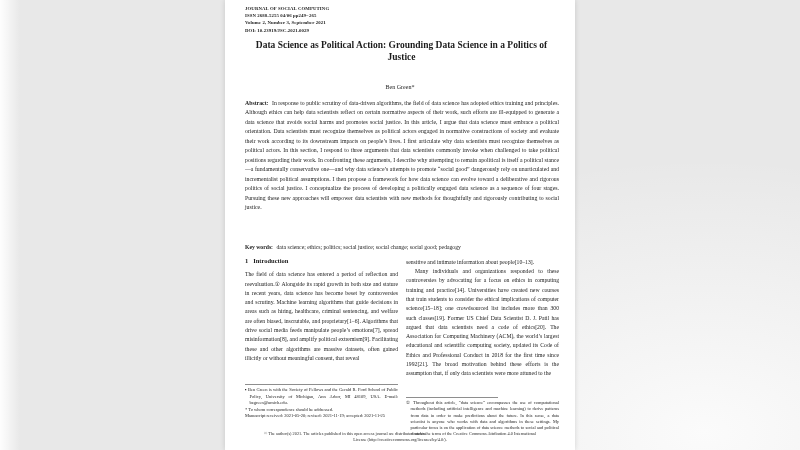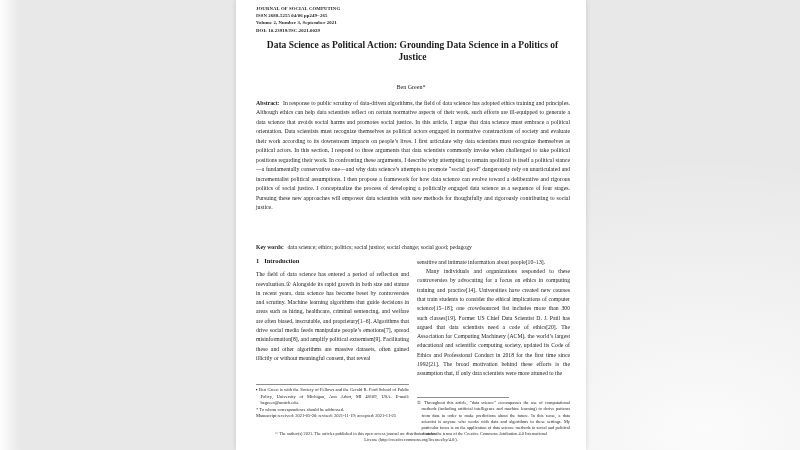--- a/index.html
+++ b/index.html
@@ -7,21 +7,21 @@
     width: 800px; height: 450px; overflow: hidden;
     font-family: "Liberation Serif", serif;
     background-color: #e8e8e8;
     background-image:
       linear-gradient(90deg, rgba(255,255,255,.95) 0px, rgba(255,255,255,0) 20px),
       radial-gradient(ellipse at 88% 96%, rgba(253,253,253,.9) 0%, rgba(253,253,253,0) 45%),
       linear-gradient(#e8e8e8, #e8e8e8);
   }
   .viewport { position: relative; width: 800px; height: 450px; }
   .page-outer {
-    position: absolute; left: 236px; top: 0; width: 409px; height: 450px;
+    position: absolute; left: 225px; top: 0; width: 409px; height: 450px;
   }
   .page {
     position: relative; width: 700px; height: 900px;
     transform: scale(0.5); transform-origin: 0 0;
     background: #ffffff; color: #1c1c1c;
     box-shadow: 0 0 10px rgba(0,0,0,0.14);
     overflow: hidden;
   }
   .jheader {
     position: absolute; left: 40px; top: 9px; right: 36px;

